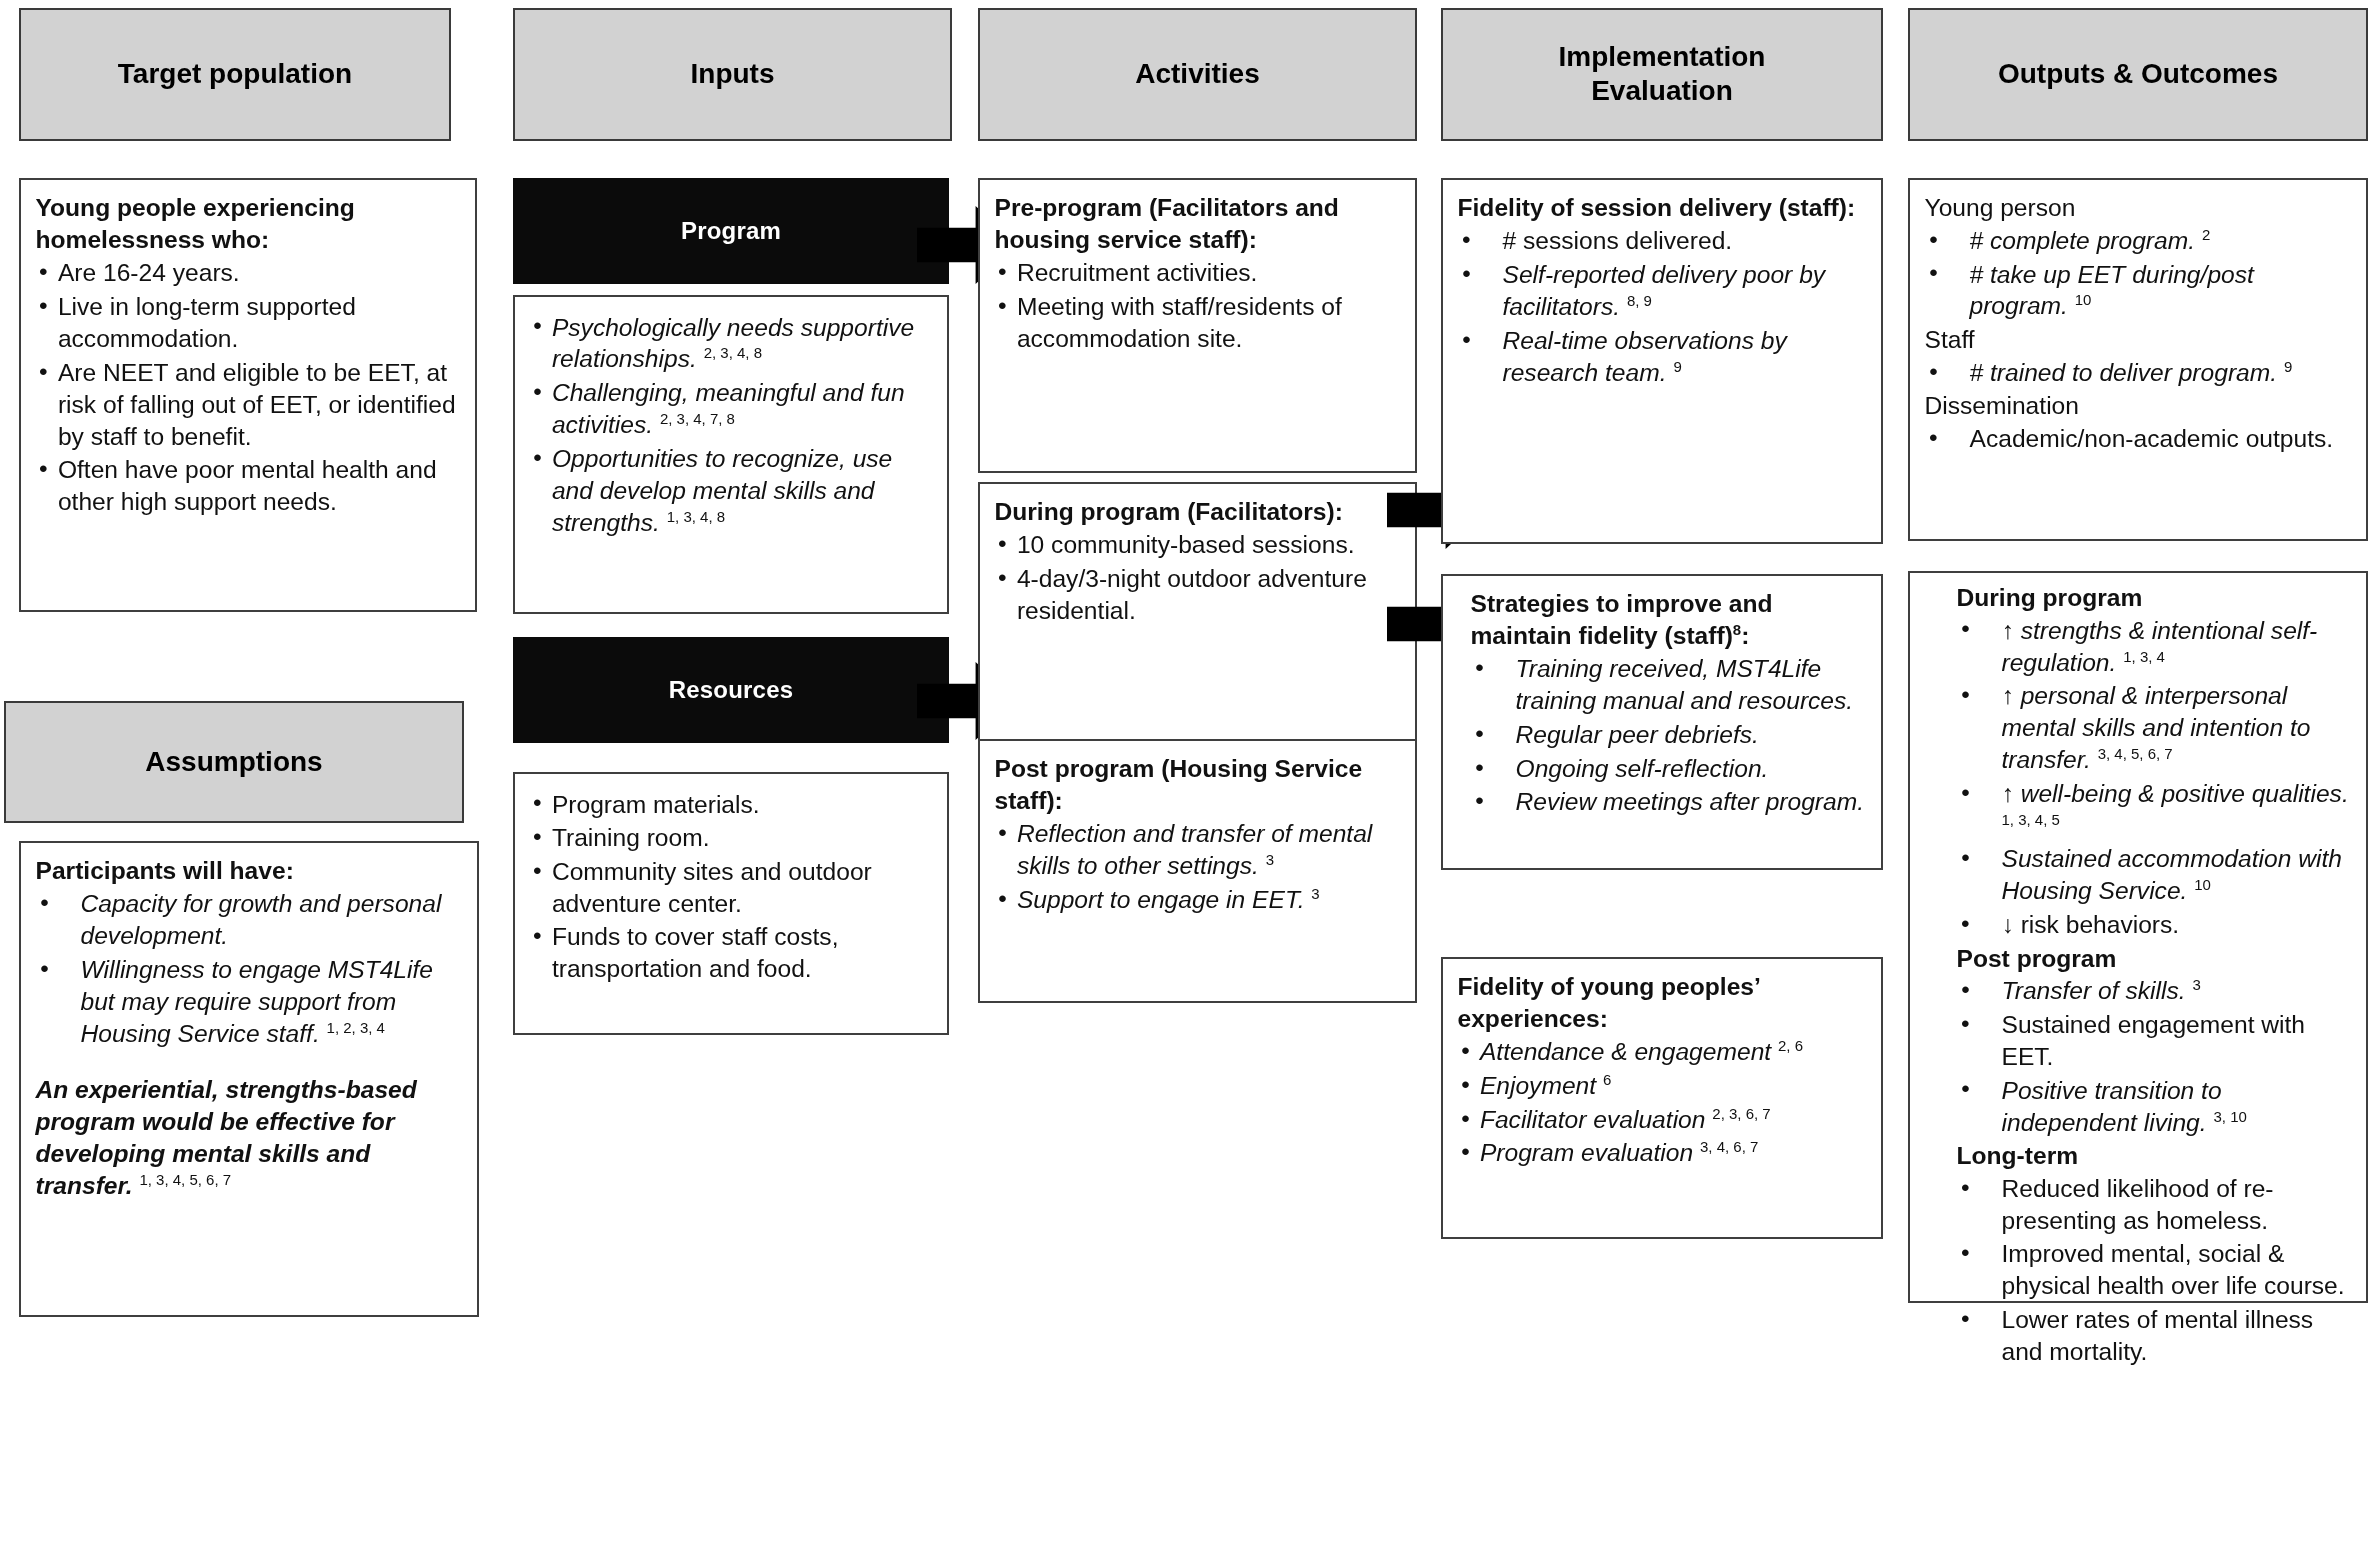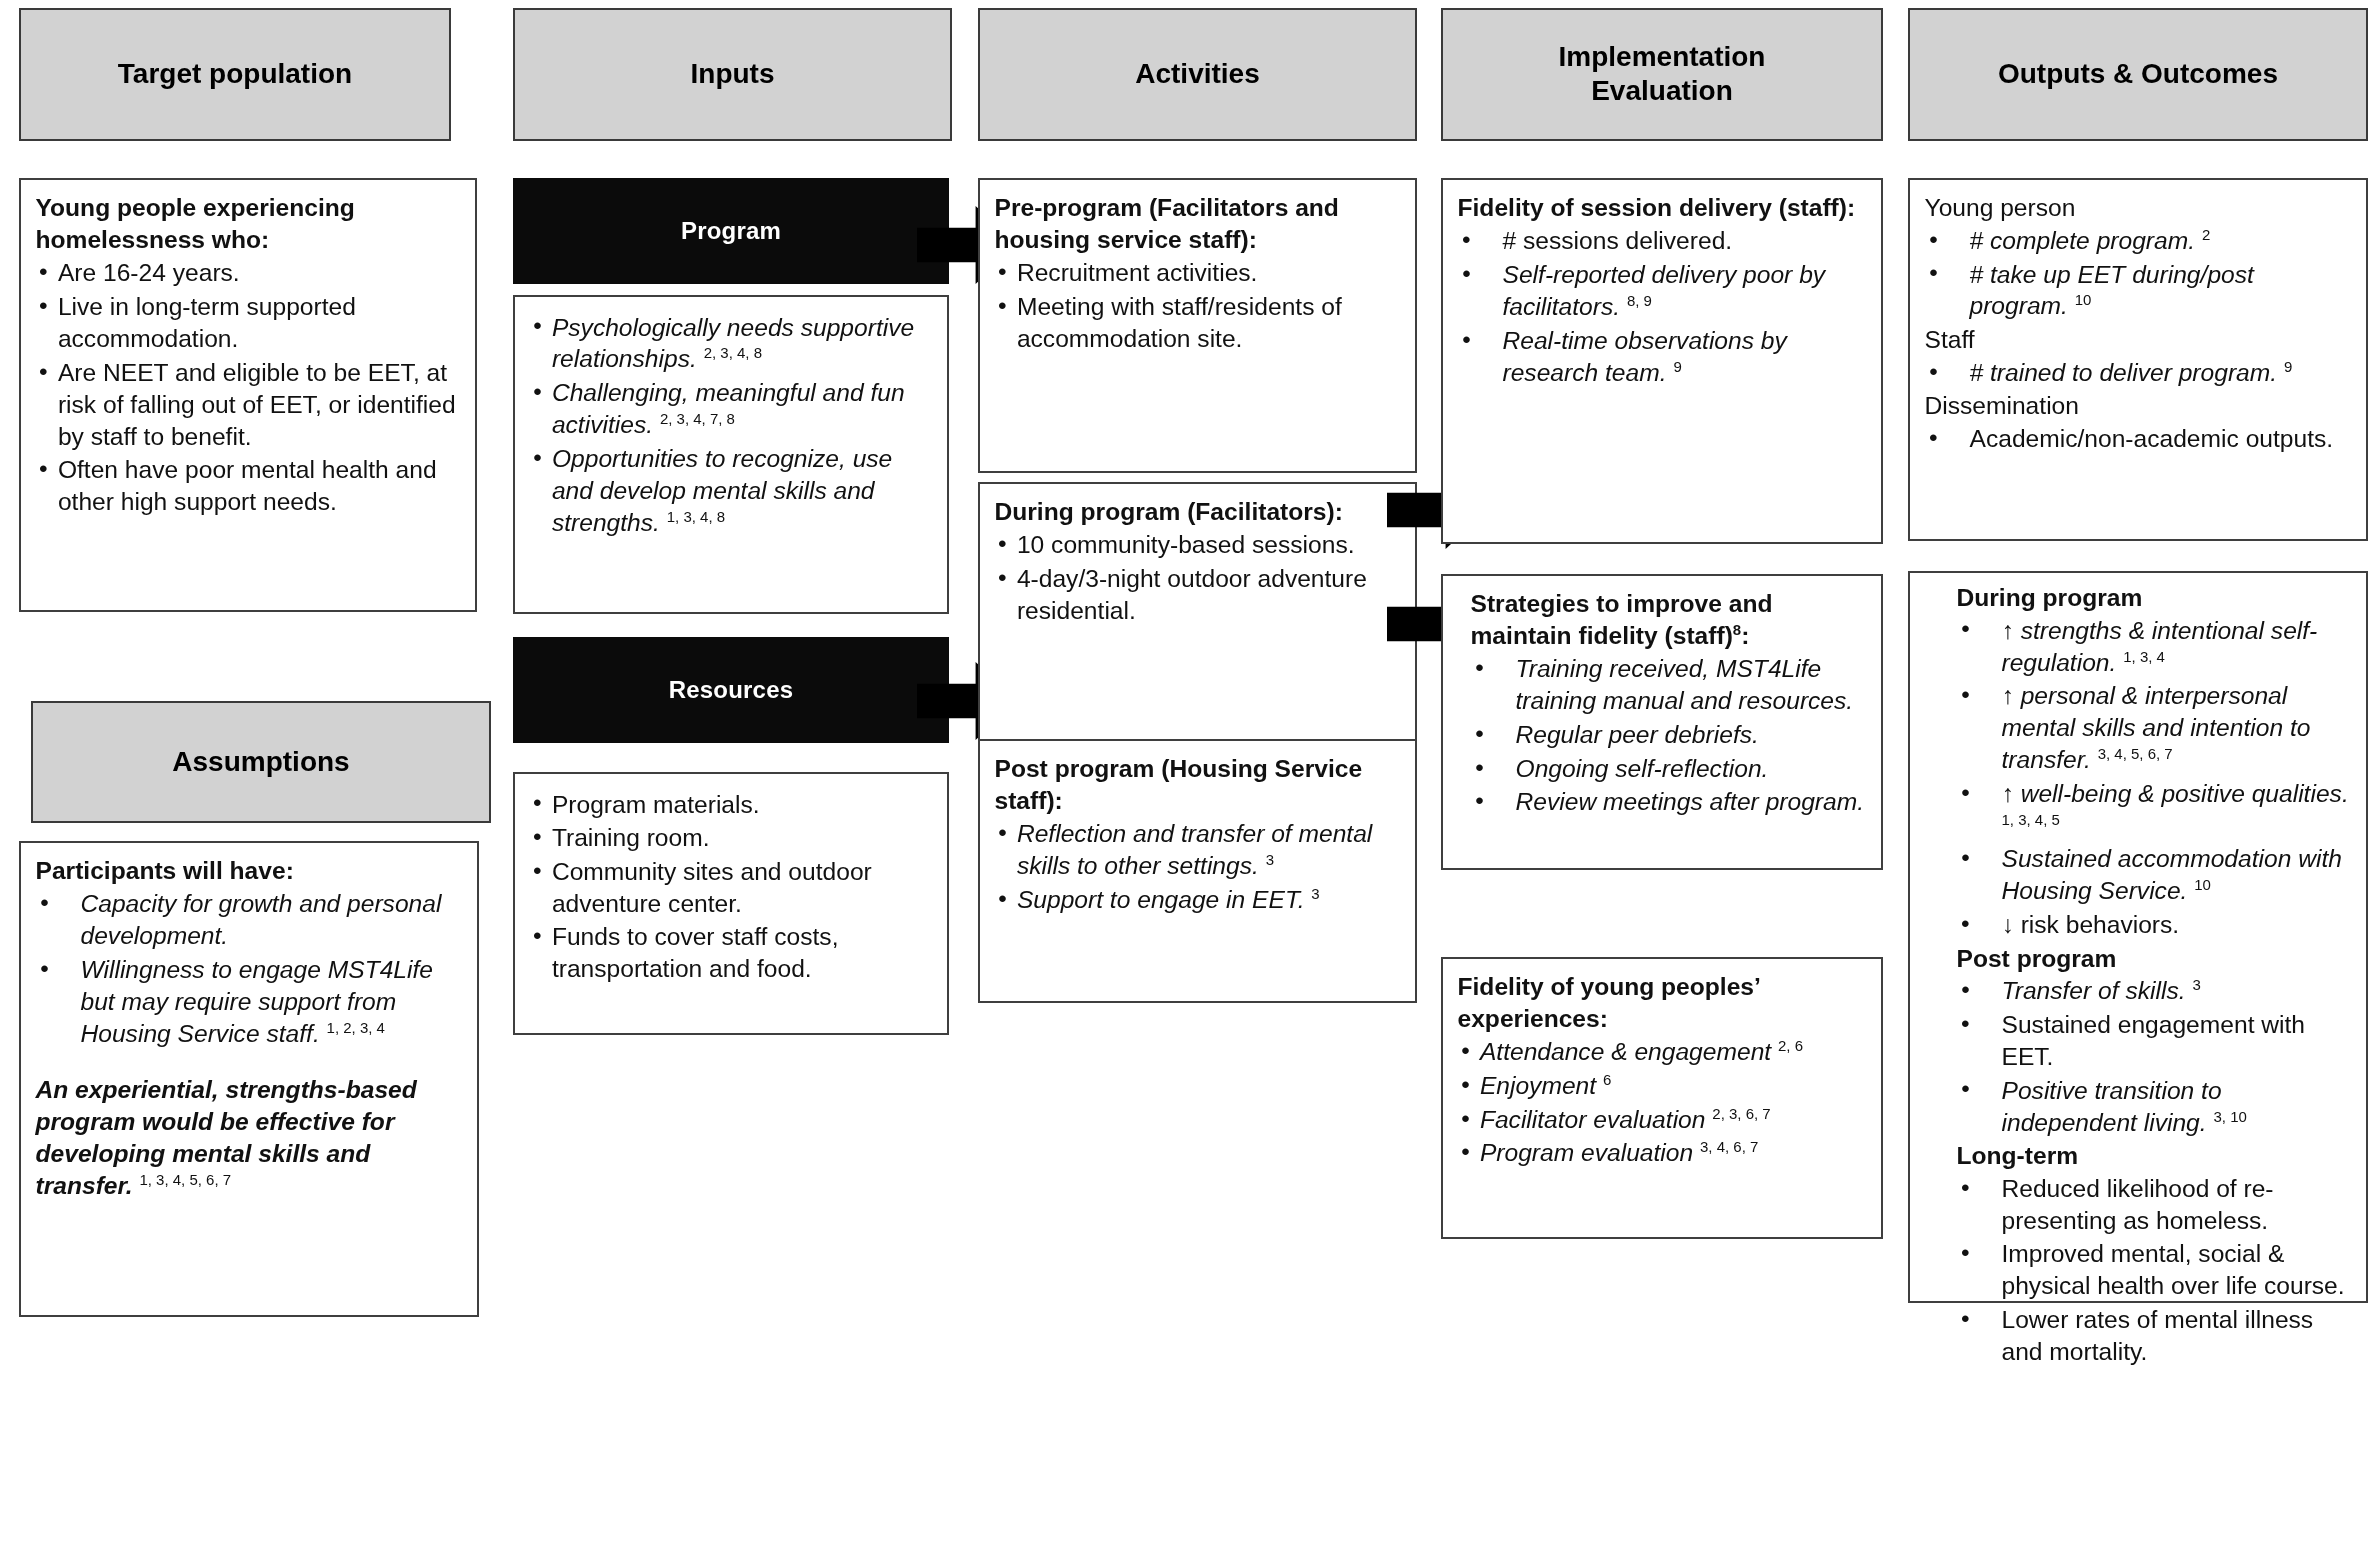--- a/index.html
+++ b/index.html
@@ -81,21 +81,21 @@
       <span class="ttl">Young people experiencing homelessness who:</span>
       <ul>
         <li>Are 16-24 years.</li>
         <li>Live in long-term supported accommodation.</li>
         <li>Are NEET and eligible to be EET, at risk of falling out of EET, or identified by staff to benefit.</li>
         <li>Often have poor mental health and other high support needs.</li>
       </ul>
     </div>
   </div>
 
-  <div class="hdr box" style="left:31px;top:701px;width:460px;height:122px;">
+  <div class="hdr box" style="left:4px;top:701px;width:460px;height:122px;">
     <span>Assumptions</span>
   </div>
 
   <div class="box" style="left:19px;top:841px;width:460px;height:476px;">
     <div class="content">
       <span class="ttl">Participants will have:</span>
       <ul>
         <li class="wide ital">
           <span>Capacity for growth and personal development.</span>
         </li>

